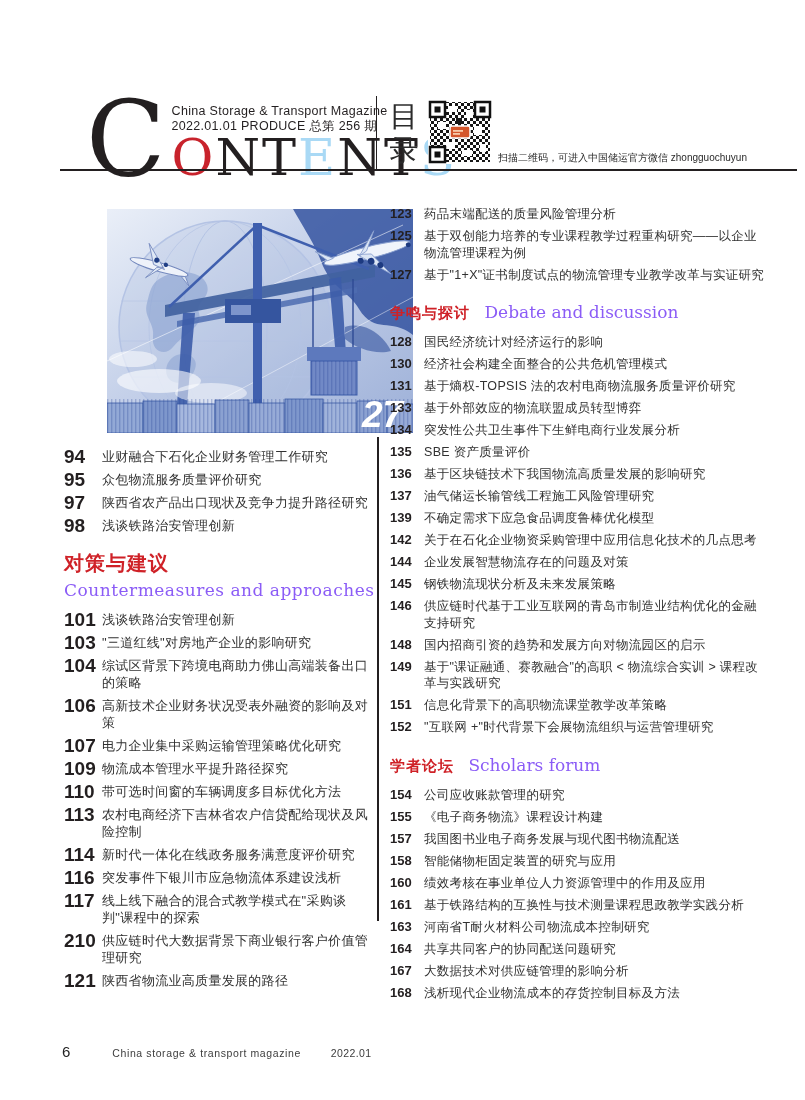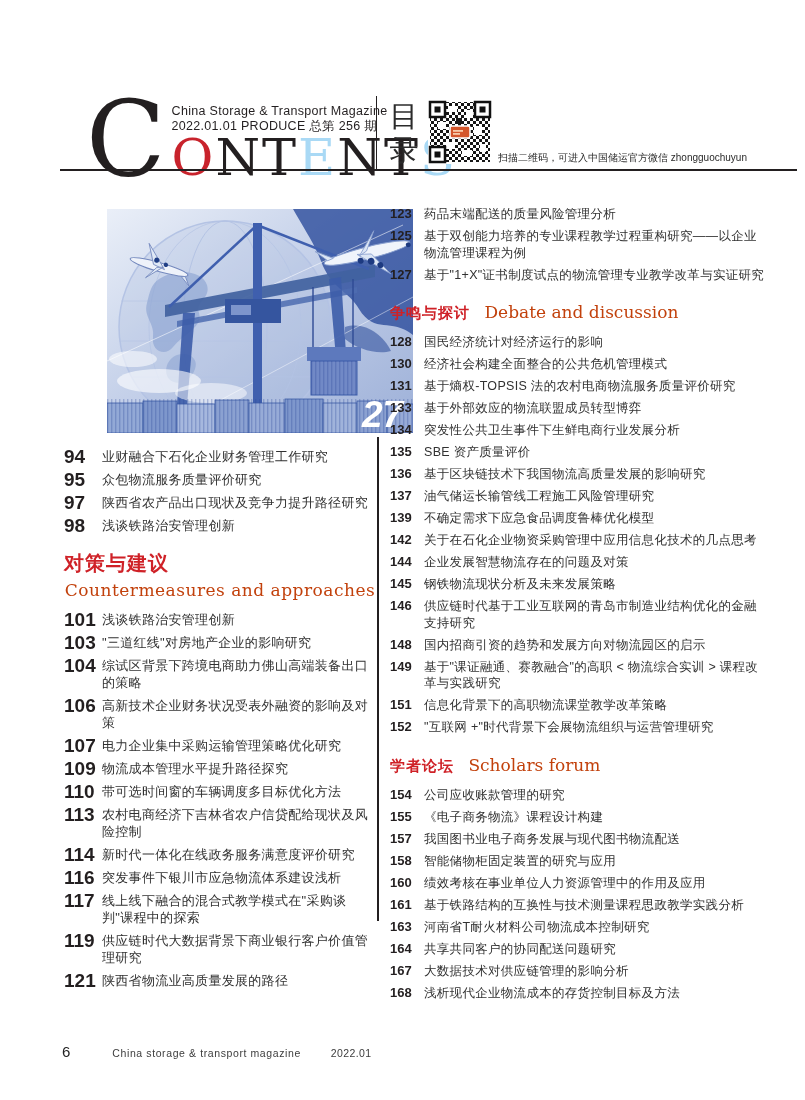--- a/index.html
+++ b/index.html
@@ -38,21 +38,21 @@
   .entry-title { color:#313131; letter-spacing:0.3px; }
   .col-left  .toc-entry { margin-bottom:6px; }
   .col-left  .entry-page  { font-size:19px;  line-height:17px; }
   .col-left  .entry-title { font-size:13px;  line-height:17px; max-width:268px; }
   .col-right .toc-entry { margin-bottom:5.5px; }
   .col-right .entry-page  { flex:0 0 34px; font-size:13px; line-height:16.5px; }
   .col-right .entry-title { font-size:12.5px; line-height:16.5px; max-width:344px; }
 
   .toc-section { margin:16px 0 8px 0; }
   .section-cn { font-weight:bold; color:#cf2127; letter-spacing:1px; }
-  .section-en { font-family:"DejaVu Serif","Liberation Serif",serif; color:#c2410c;text-align:center; }
+  .section-en { font-family:"DejaVu Serif","Liberation Serif",serif; color:#8b5cf6; }
   .col-left  .section-cn { display:block; font-size:20px; line-height:27px; }
   .col-left  .section-en { display:block; font-size:17px; line-height:26px; letter-spacing:0.5px; }
   .col-right .section-cn { display:inline-block; font-size:15px; line-height:26px; margin-right:10px; vertical-align:baseline; }
   .col-right .section-en { display:inline-block; font-size:17px; line-height:26px; }
 
   
   .footer { position:absolute; left:62px; top:1043px; display:flex; align-items:baseline; }
   .folio { font-size:15px; color:#222; margin-right:42px; }
   .fmag  { font-size:10.5px; letter-spacing:0.6px; color:#3c3c3c; margin-right:30px; }
   .fissue{ font-size:10.5px; letter-spacing:0.4px; color:#3c3c3c; }
@@ -290,21 +290,21 @@
         <span class="entry-page">116</span>
         <span class="entry-title">突发事件下银川市应急物流体系建设浅析</span>
       </div>
 
       <div class="toc-entry">
         <span class="entry-page">117</span>
         <span class="entry-title">线上线下融合的混合式教学模式在"采购谈判"课程中的探索</span>
       </div>
 
       <div class="toc-entry">
-        <span class="entry-page">119</span>
+        <span class="entry-page">210</span>
         <span class="entry-title">供应链时代大数据背景下商业银行客户价值管理研究</span>
       </div>
 
       <div class="toc-entry">
         <span class="entry-page">121</span>
         <span class="entry-title">陕西省物流业高质量发展的路径</span>
       </div>
 
     </div>
 

